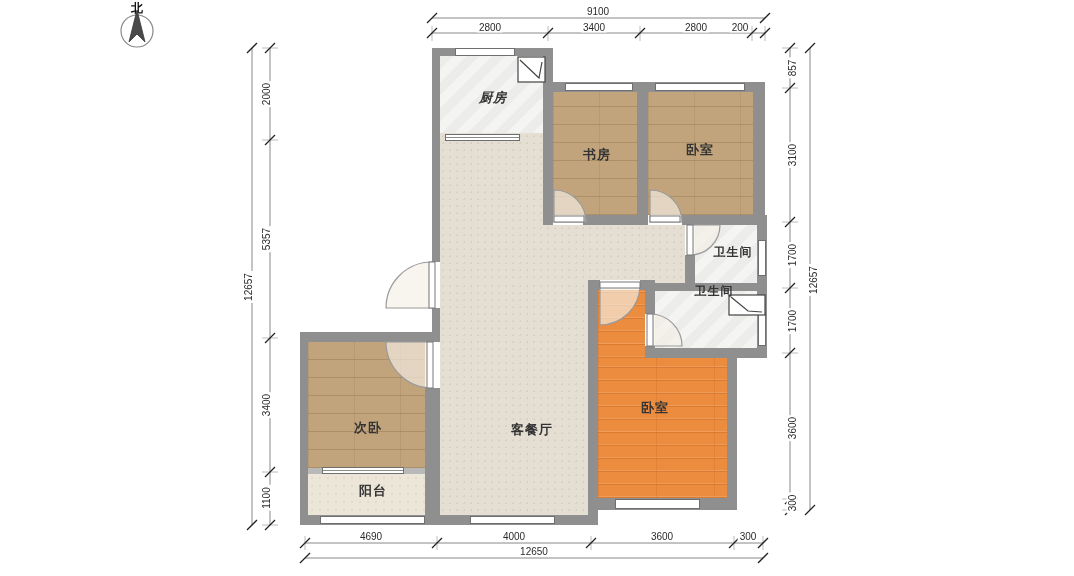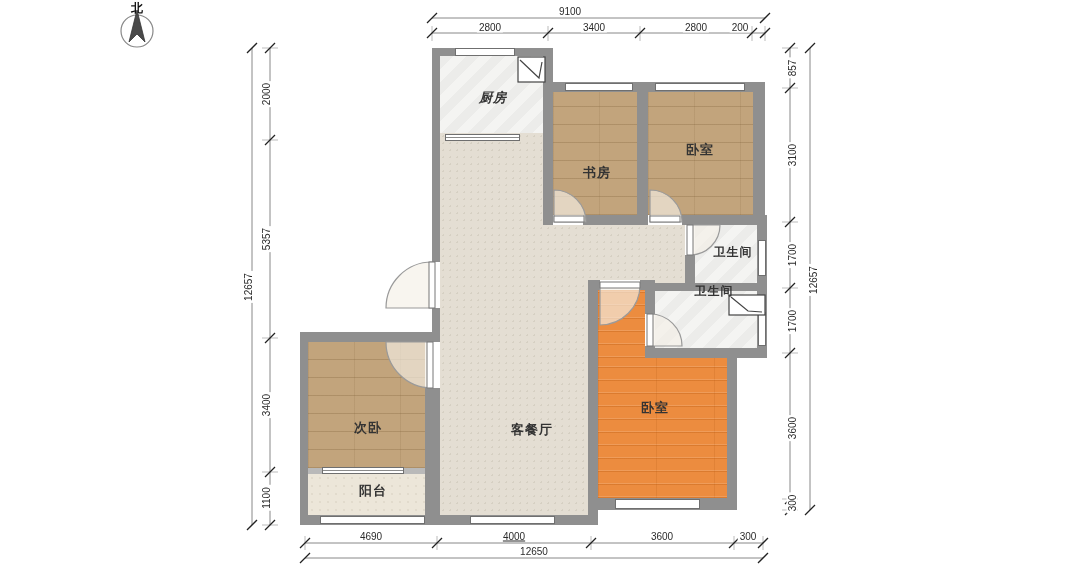--- a/index.html
+++ b/index.html
@@ -196,31 +196,31 @@
         <line x1="432" y1="548" x2="442" y2="538"></line>
       <line x1="586" y1="548" x2="596" y2="538"></line>
         <line x1="729" y1="548" x2="739" y2="538"></line>
       <line x1="758" y1="548" x2="768" y2="538"></line>
       <line x1="300" y1="563" x2="310" y2="553"></line>
         <line x1="758" y1="563" x2="768" y2="553"></line>
     </g>
   </svg>
 
   <span class="room-label" style="left:493px;top:98px;font-style:italic;">厨房</span>
-  <span class="room-label" style="left:597px;top:173px;font-family:Liberation Mono, monospace;">书房</span>
+  <span class="room-label" style="left:597px;top:155px;font-family:Liberation Mono, monospace;">书房</span>
   <span class="room-label" style="left:700px;top:150px;">卧室</span>
   <span class="room-label" style="left:733px;top:252px;font-size:12px;">卫生间</span>
   <span class="room-label" style="left:714px;top:291px;font-size:12px;">卫生间</span>
   <span class="room-label" style="left:655px;top:408px;">卧室</span>
   <span class="room-label" style="left:368px;top:428px;">次卧</span>
   <span class="room-label" style="left:532px;top:430px;">客餐厅</span>
   <span class="room-label" style="left:373px;top:491px;">阳台</span>
   <span class="north-label" style="left:137px;top:8px;">北</span>
 
-  <span class="dim" style="left:570px;top:11px;text-align:right;">9100</span>
+  <span class="dim" style="left:598px;top:11px;text-align:right;">9100</span>
   <span class="dim" style="left:490px;top:27px;">2800</span>
   <span class="dim" style="left:594px;top:27px;">3400</span>
   <span class="dim" style="left:696px;top:27px;">2800</span>
   <span class="dim" style="left:740px;top:27px;text-align:center;">200</span>
 
   <span class="dim rot" style="left:248px;top:287px;">12657</span>
   <span class="dim rot" style="left:266px;top:94px;">2000</span>
   <span class="dim rot" style="left:266px;top:239px;">5357</span>
   <span class="dim rot" style="left:266px;top:405px;">3400</span>
   <span class="dim rot" style="left:266px;top:498px;">1100</span>
@@ -228,17 +228,17 @@
   <span class="dim rot" style="left:813px;top:280px;">12657</span>
   <span class="dim rot" style="left:792px;top:68px;">857</span>
   <span class="dim rot" style="left:792px;top:155px;">3100</span>
   <span class="dim rot" style="left:792px;top:255px;">1700</span>
   <span class="dim rot" style="left:792px;top:321px;">1700</span>
   <span class="dim rot" style="left:792px;top:428px;">3600</span>
   <span class="dim rot" style="left:792px;top:503px;">300</span>
 
   <span class="dim" style="left:534px;top:551px;">12650</span>
   <span class="dim" style="left:371px;top:536px;">4690</span>
-  <span class="dim" style="left:514px;top:536px;text-decoration:underline;">4000</span>
+  <span class="dim" style="left:514px;top:536px;">4000</span>
   <span class="dim" style="left:662px;top:536px;">3600</span>
   <span class="dim" style="left:748px;top:536px;">300</span>
 
 </div>
 
 </body></html>

